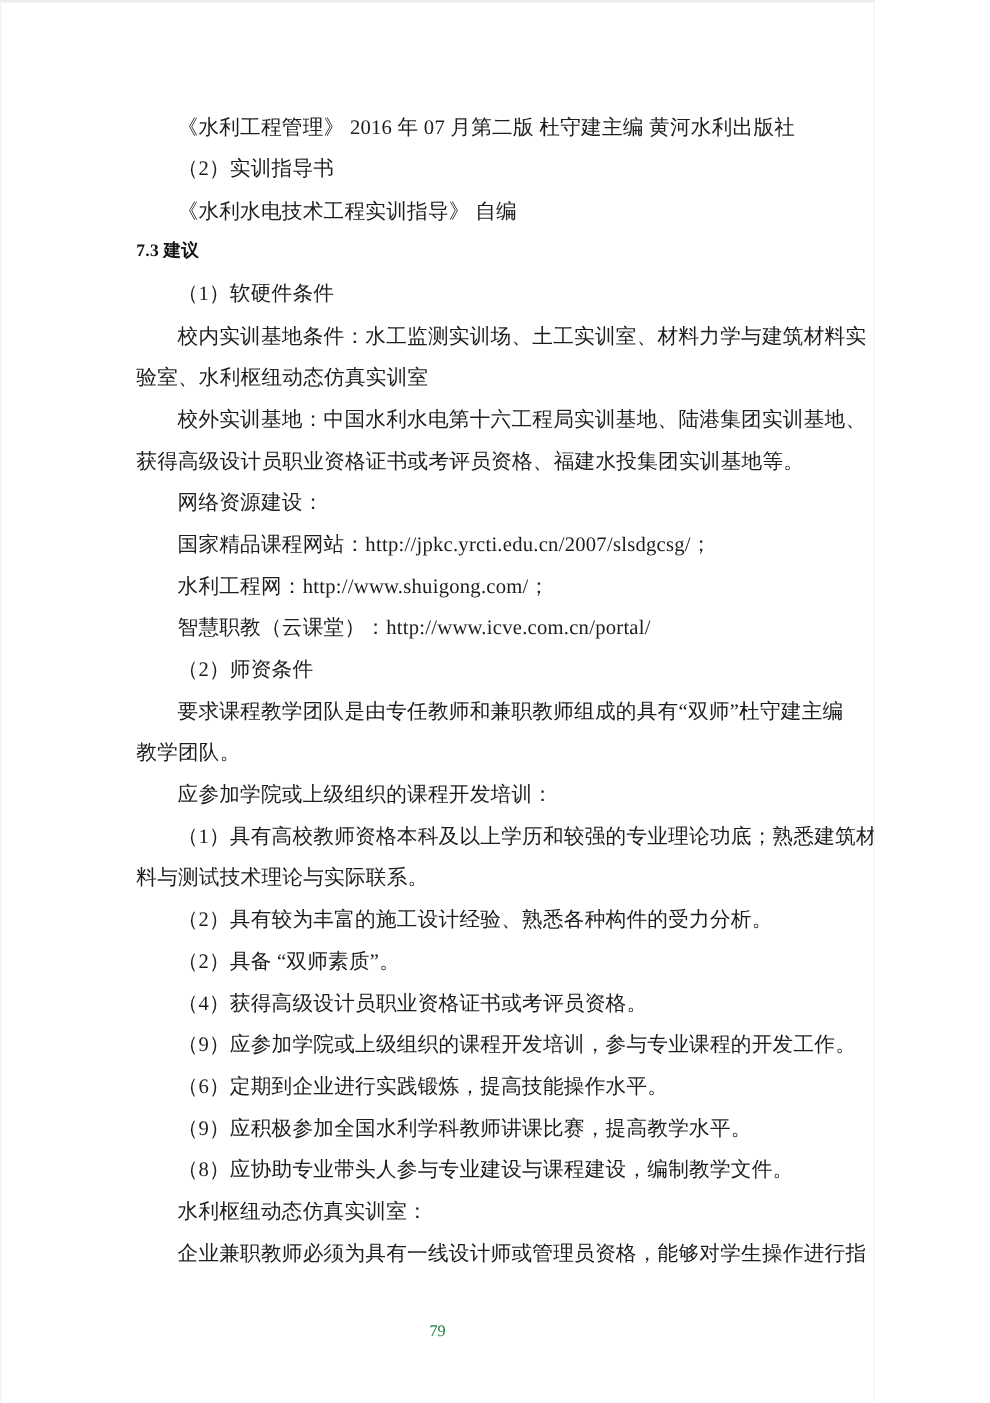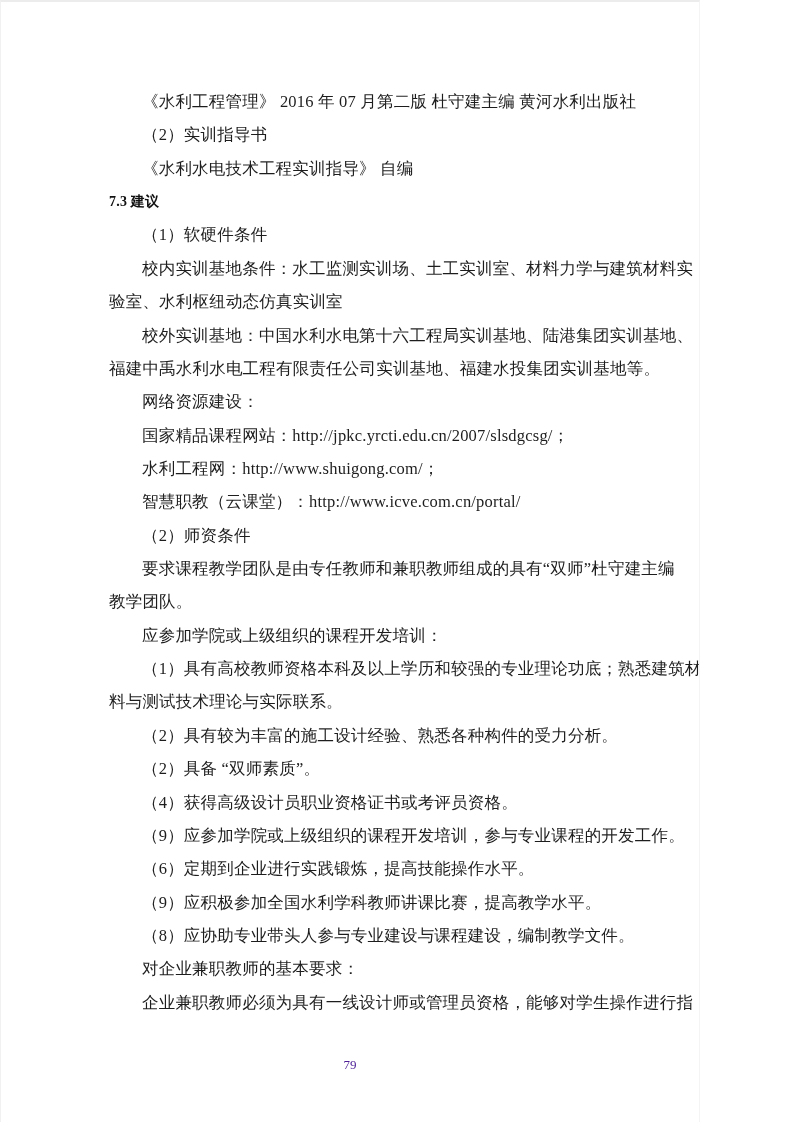--- a/index.html
+++ b/index.html
@@ -41,52 +41,52 @@
     font-size: 14px;
     color: #111111;
   }
   .footer {
     position: absolute;
     top: 1053px;
     left: 0;
     width: 100%;
     text-align: center;
     font-size: 13px;
-    color: #4c1d95;
+    color: #15803d;
     line-height: 20px;
   }
 </style>
 </head>
 <body>
 
 <div class="page">
   <div class="content">
     <div class="line indent">《水利工程管理》  2016 年 07 月第二版  杜守建主编  黄河水利出版社</div>
     <div class="line indent">（2）实训指导书</div>
     <div class="line indent">《水利水电技术工程实训指导》  自编</div>
     <div class="line heading">7.3 建议</div>
     <div class="line indent">（1）软硬件条件</div>
     <div class="line indent">校内实训基地条件：水工监测实训场、土工实训室、材料力学与建筑材料实</div>
     <div class="line">验室、水利枢纽动态仿真实训室</div>
     <div class="line indent">校外实训基地：中国水利水电第十六工程局实训基地、陆港集团实训基地、</div>
-    <div class="line">福建中禹水利水电工程有限责任公司实训基地、福建水投集团实训基地等。</div>
+    <div class="line">获得高级设计员职业资格证书或考评员资格、福建水投集团实训基地等。</div>
     <div class="line indent">网络资源建设：</div>
     <div class="line indent">国家精品课程网站：http://jpkc.yrcti.edu.cn/2007/slsdgcsg/；</div>
     <div class="line indent">水利工程网：http://www.shuigong.com/；</div>
     <div class="line indent">智慧职教（云课堂）：http://www.icve.com.cn/portal/</div>
     <div class="line indent">（2）师资条件</div>
     <div class="line indent">要求课程教学团队是由专任教师和兼职教师组成的具有“双师”杜守建主编</div>
     <div class="line">教学团队。</div>
     <div class="line indent">应参加学院或上级组织的课程开发培训：</div>
     <div class="line indent">（1）具有高校教师资格本科及以上学历和较强的专业理论功底；熟悉建筑材</div>
     <div class="line">料与测试技术理论与实际联系。</div>
     <div class="line indent">（2）具有较为丰富的施工设计经验、熟悉各种构件的受力分析。</div>
     <div class="line indent">（2）具备 “双师素质”。</div>
     <div class="line indent">（4）获得高级设计员职业资格证书或考评员资格。</div>
     <div class="line indent">（9）应参加学院或上级组织的课程开发培训，参与专业课程的开发工作。</div>
     <div class="line indent">（6）定期到企业进行实践锻炼，提高技能操作水平。</div>
     <div class="line indent">（9）应积极参加全国水利学科教师讲课比赛，提高教学水平。</div>
     <div class="line indent">（8）应协助专业带头人参与专业建设与课程建设，编制教学文件。</div>
-    <div class="line indent">对企业兼职教师的基本要求：</div>
+    <div class="line indent">水利枢纽动态仿真实训室：</div>
     <div class="line indent">企业兼职教师必须为具有一线设计师或管理员资格，能够对学生操作进行指</div>
   </div>
   <div class="footer">79</div>
 </div>
 
 </body></html>

